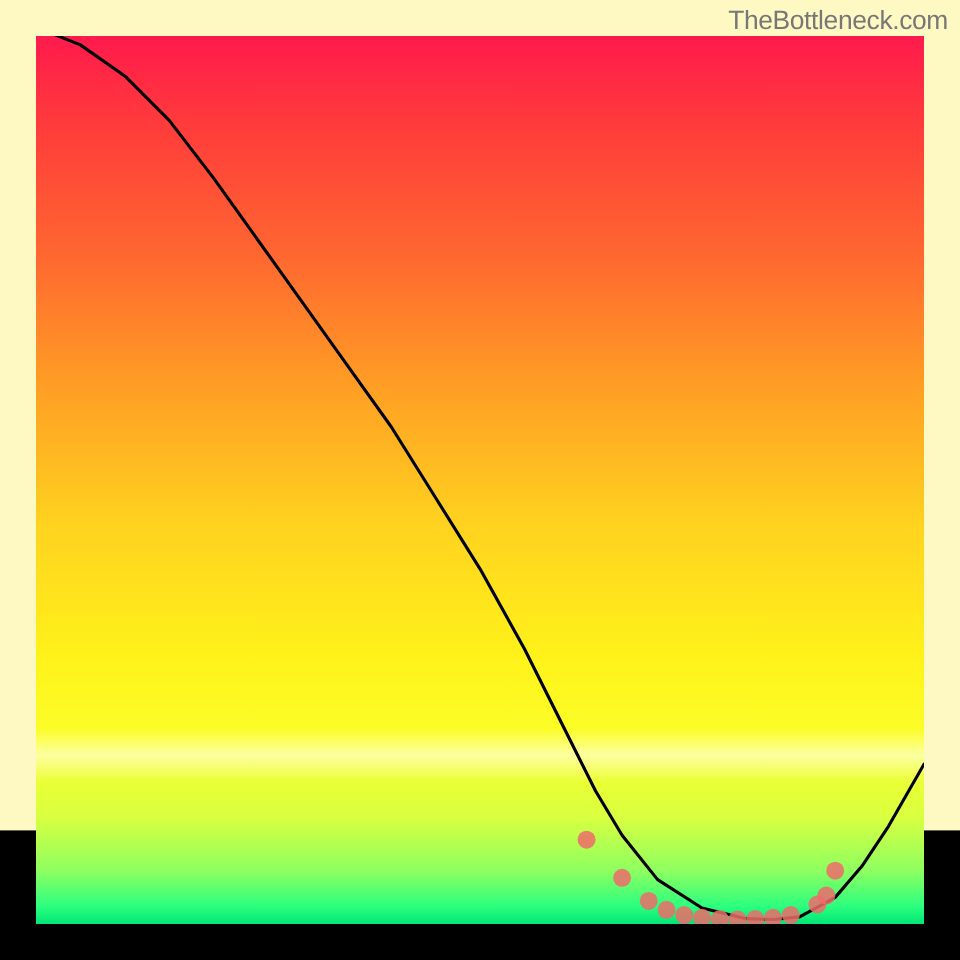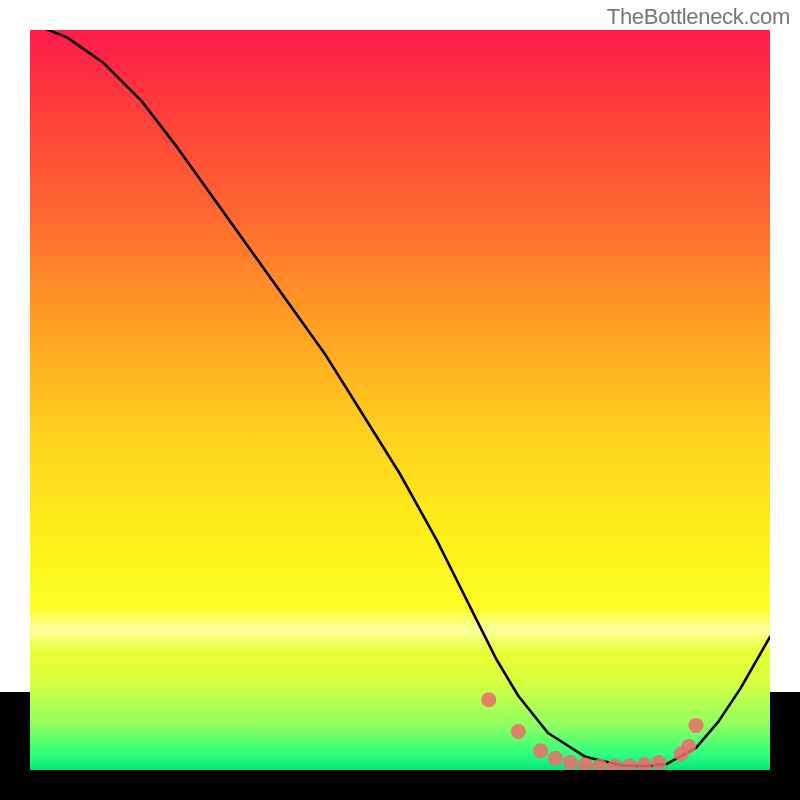--- a/index.html
+++ b/index.html
@@ -1,21 +1,21 @@
 <!DOCTYPE html>
 <html><head>
 <meta charset="utf-8">
 <style>
   * { margin: 0; padding: 0; box-sizing: border-box; }
   html, body { width: 800px; height: 800px; overflow: hidden; background: #000; }
   .frame {
     position: relative;
     width: 800px;
     height: 692px;
-    background: #ffffff;
+    background: #fef9c3;
   }
   .plot-area {
     position: absolute;
     left: 30px;
     top: 30px;
     width: 740px;
     height: 740px;
     background: linear-gradient(to bottom,
       #ff1a4d 0%,
       #ff3b3b 10%,

